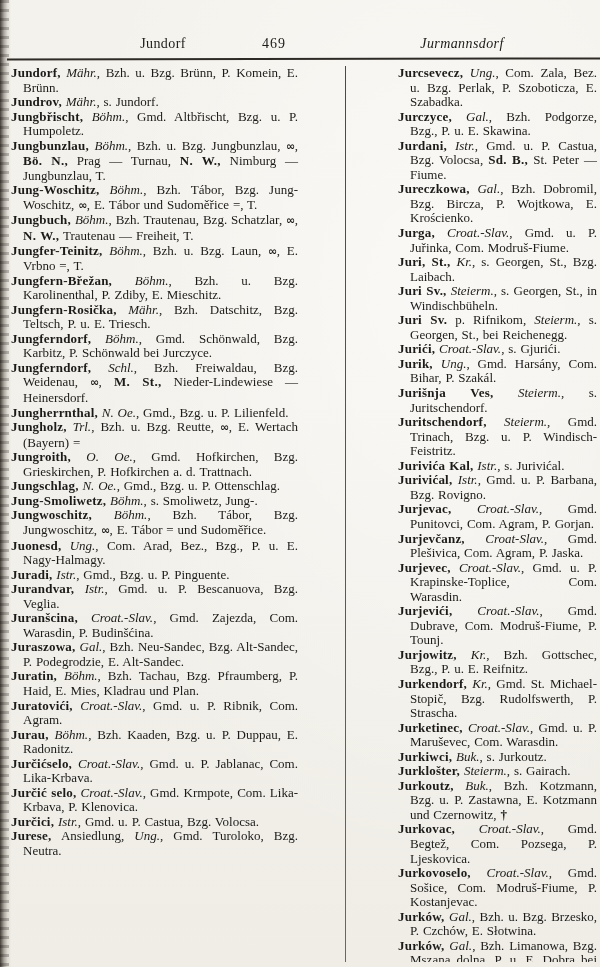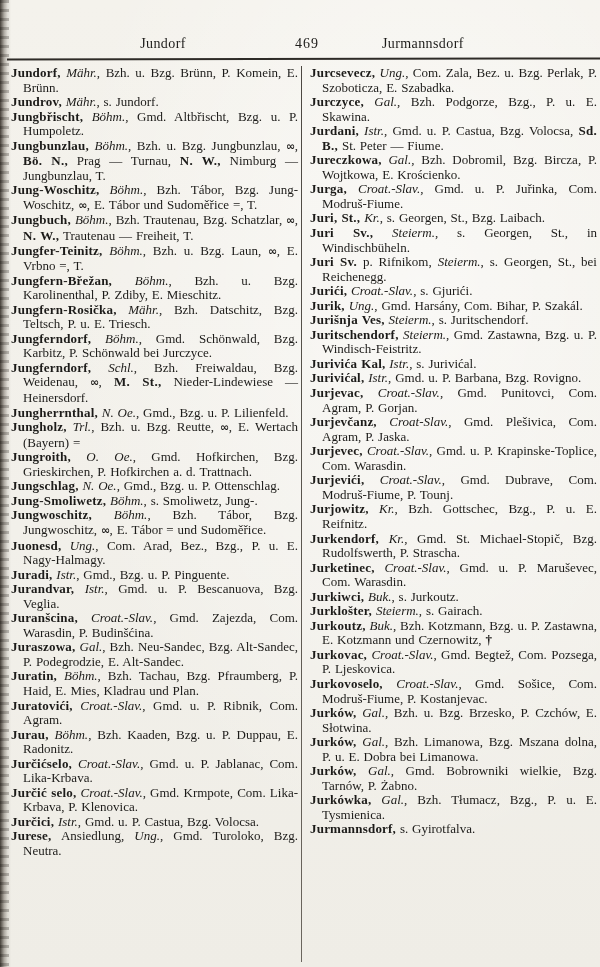--- a/index.html
+++ b/index.html
@@ -16,31 +16,31 @@
     background:linear-gradient(90deg, rgba(46,40,33,.88) 0%, rgba(92,84,74,.45) 38%, rgba(130,122,110,.18) 68%, rgba(0,0,0,0) 100%);
   }
   .gutter-speck{
     position:absolute;left:0;top:0;bottom:0;width:9px;opacity:.5;
     background:
       repeating-linear-gradient(180deg, rgba(30,25,20,.5) 0 3px, rgba(0,0,0,0) 3px 9px);
     mix-blend-mode:multiply;
   }
   .header{position:absolute;top:36px;left:0;right:0;height:18px;font-size:14px;letter-spacing:.4px;}
   .header .h-left{position:absolute;left:88px;width:150px;text-align:center;}
-  .header .h-num{position:absolute;left:272px;width:70px;text-align:center;letter-spacing:1px;}
-  .header .h-right{position:absolute;left:382px;width:160px;text-align:left;}
+  .header .h-num{position:absolute;left:262px;width:70px;letter-spacing:1px;}
+  .header .h-right{position:absolute;left:382px;width:160px;text-align:center;font-style:italic;}
   .header-rule{
     position:absolute;top:58px;left:7px;right:0;height:2px;
     background:linear-gradient(90deg,#1f1d1a 0%,#34302b 8%,#2a2username 0,#2e2b27 100%);
     background-color:#2e2b27;
     transform:rotate(-0.12deg);
   }
   .columns{
     position:absolute;top:66px;left:11px;right:3px;bottom:5px;
-    display:flex;align-items:stretch;overflow:hidden;
+    display:flex;align-items:stretch;overflow:hidden;gap:44px;
   }
   .col{overflow:hidden;}
   .col-left{width:287px;padding-right:3px;}
   .col-divider{width:1px;background:linear-gradient(180deg,#4c4842 0%,#5a564f 50%,#6b665e 100%);}
   .col-right{flex:1;padding-left:8px;}
   .entry{
     margin:0;
     font-size:13px;line-height:14.55px;
     text-align:justify;
     padding-left:12px;text-indent:-12px;
@@ -106,21 +106,21 @@
         <p class="entry"><span class="hw">Jurczyce,</span><span class="it"> Gal.</span><span>, Bzh. Podgorze, Bzg., P. u. E. Skawina.</span></p>
         <p class="entry"><span class="hw">Jurdani,</span><span class="it"> Istr.</span><span>, Gmd. u. P. Castua, Bzg. Volocsa, </span><span class="bb">Sd. B.,</span><span> St. Peter — Fiume.</span></p>
         <p class="entry"><span class="hw">Jureczkowa,</span><span class="it"> Gal.</span><span>, Bzh. Dobromil, Bzg. Bircza, P. Wojtkowa, E. Krościenko.</span></p>
         <p class="entry"><span class="hw">Jurga,</span><span class="it"> Croat.-Slav.</span><span>, Gmd. u. P. Juřinka, Com. Modruš-Fiume.</span></p>
         <p class="entry"><span class="hw">Juri, St.,</span><span class="it"> Kr.</span><span>, s. Georgen, St., Bzg. Laibach.</span></p>
         <p class="entry"><span class="hw">Juri Sv.,</span><span class="it"> Steierm.</span><span>, s. Georgen, St., in Windischbüheln.</span></p>
         <p class="entry"><span class="hw">Juri Sv.</span><span> p. Rifnikom, </span><span class="it">Steierm.</span><span>, s. Georgen, St., bei Reichenegg.</span></p>
         <p class="entry"><span class="hw">Jurići,</span><span class="it"> Croat.-Slav.</span><span>, s. Gjurići.</span></p>
         <p class="entry"><span class="hw">Jurik,</span><span class="it"> Ung.</span><span>, Gmd. Harsány, Com. Bihar, P. Szakál.</span></p>
         <p class="entry"><span class="hw">Jurišnja Ves,</span><span class="it"> Steierm.</span><span>, s. Juritschendorf.</span></p>
-        <p class="entry"><span class="hw">Juritschendorf,</span><span class="it"> Steierm.</span><span>, Gmd. Zastawna, Bzg. u. P. Windisch-Feistritz.</span></p>
+        <p class="entry"><span class="hw">Juritschendorf,</span><span class="it"> Steierm.</span><span>, Gmd. Trinach, Bzg. u. P. Windisch-Feistritz.</span></p>
         <p class="entry"><span class="hw">Jurivića Kal,</span><span class="it"> Istr.</span><span>, s. Jurivićal.</span></p>
         <p class="entry"><span class="hw">Jurivićal,</span><span class="it"> Istr.</span><span>, Gmd. u. P. Barbana, Bzg. Rovigno.</span></p>
         <p class="entry"><span class="hw">Jurjevac,</span><span class="it"> Croat.-Slav.</span><span>, Gmd. Punitovci, Com. Agram, P. Gorjan.</span></p>
         <p class="entry"><span class="hw">Jurjevčanz,</span><span class="it"> Croat-Slav.</span><span>, Gmd. Plešivica, Com. Agram, P. Jaska.</span></p>
         <p class="entry"><span class="hw">Jurjevec,</span><span class="it"> Croat.-Slav.</span><span>, Gmd. u. P. Krapinske-Toplice, Com. Warasdin.</span></p>
         <p class="entry"><span class="hw">Jurjevići,</span><span class="it"> Croat.-Slav.</span><span>, Gmd. Dubrave, Com. Modruš-Fiume, P. Tounj.</span></p>
         <p class="entry"><span class="hw">Jurjowitz,</span><span class="it"> Kr.</span><span>, Bzh. Gottschec, Bzg., P. u. E. Reifnitz.</span></p>
         <p class="entry"><span class="hw">Jurkendorf,</span><span class="it"> Kr.</span><span>, Gmd. St. Michael-Stopič, Bzg. Rudolfswerth, P. Strascha.</span></p>
         <p class="entry"><span class="hw">Jurketinec,</span><span class="it"> Croat.-Slav.</span><span>, Gmd. u. P. Maruševec, Com. Warasdin.</span></p>
         <p class="entry"><span class="hw">Jurkiwci,</span><span class="it"> Buk.</span><span>, s. Jurkoutz.</span></p>

